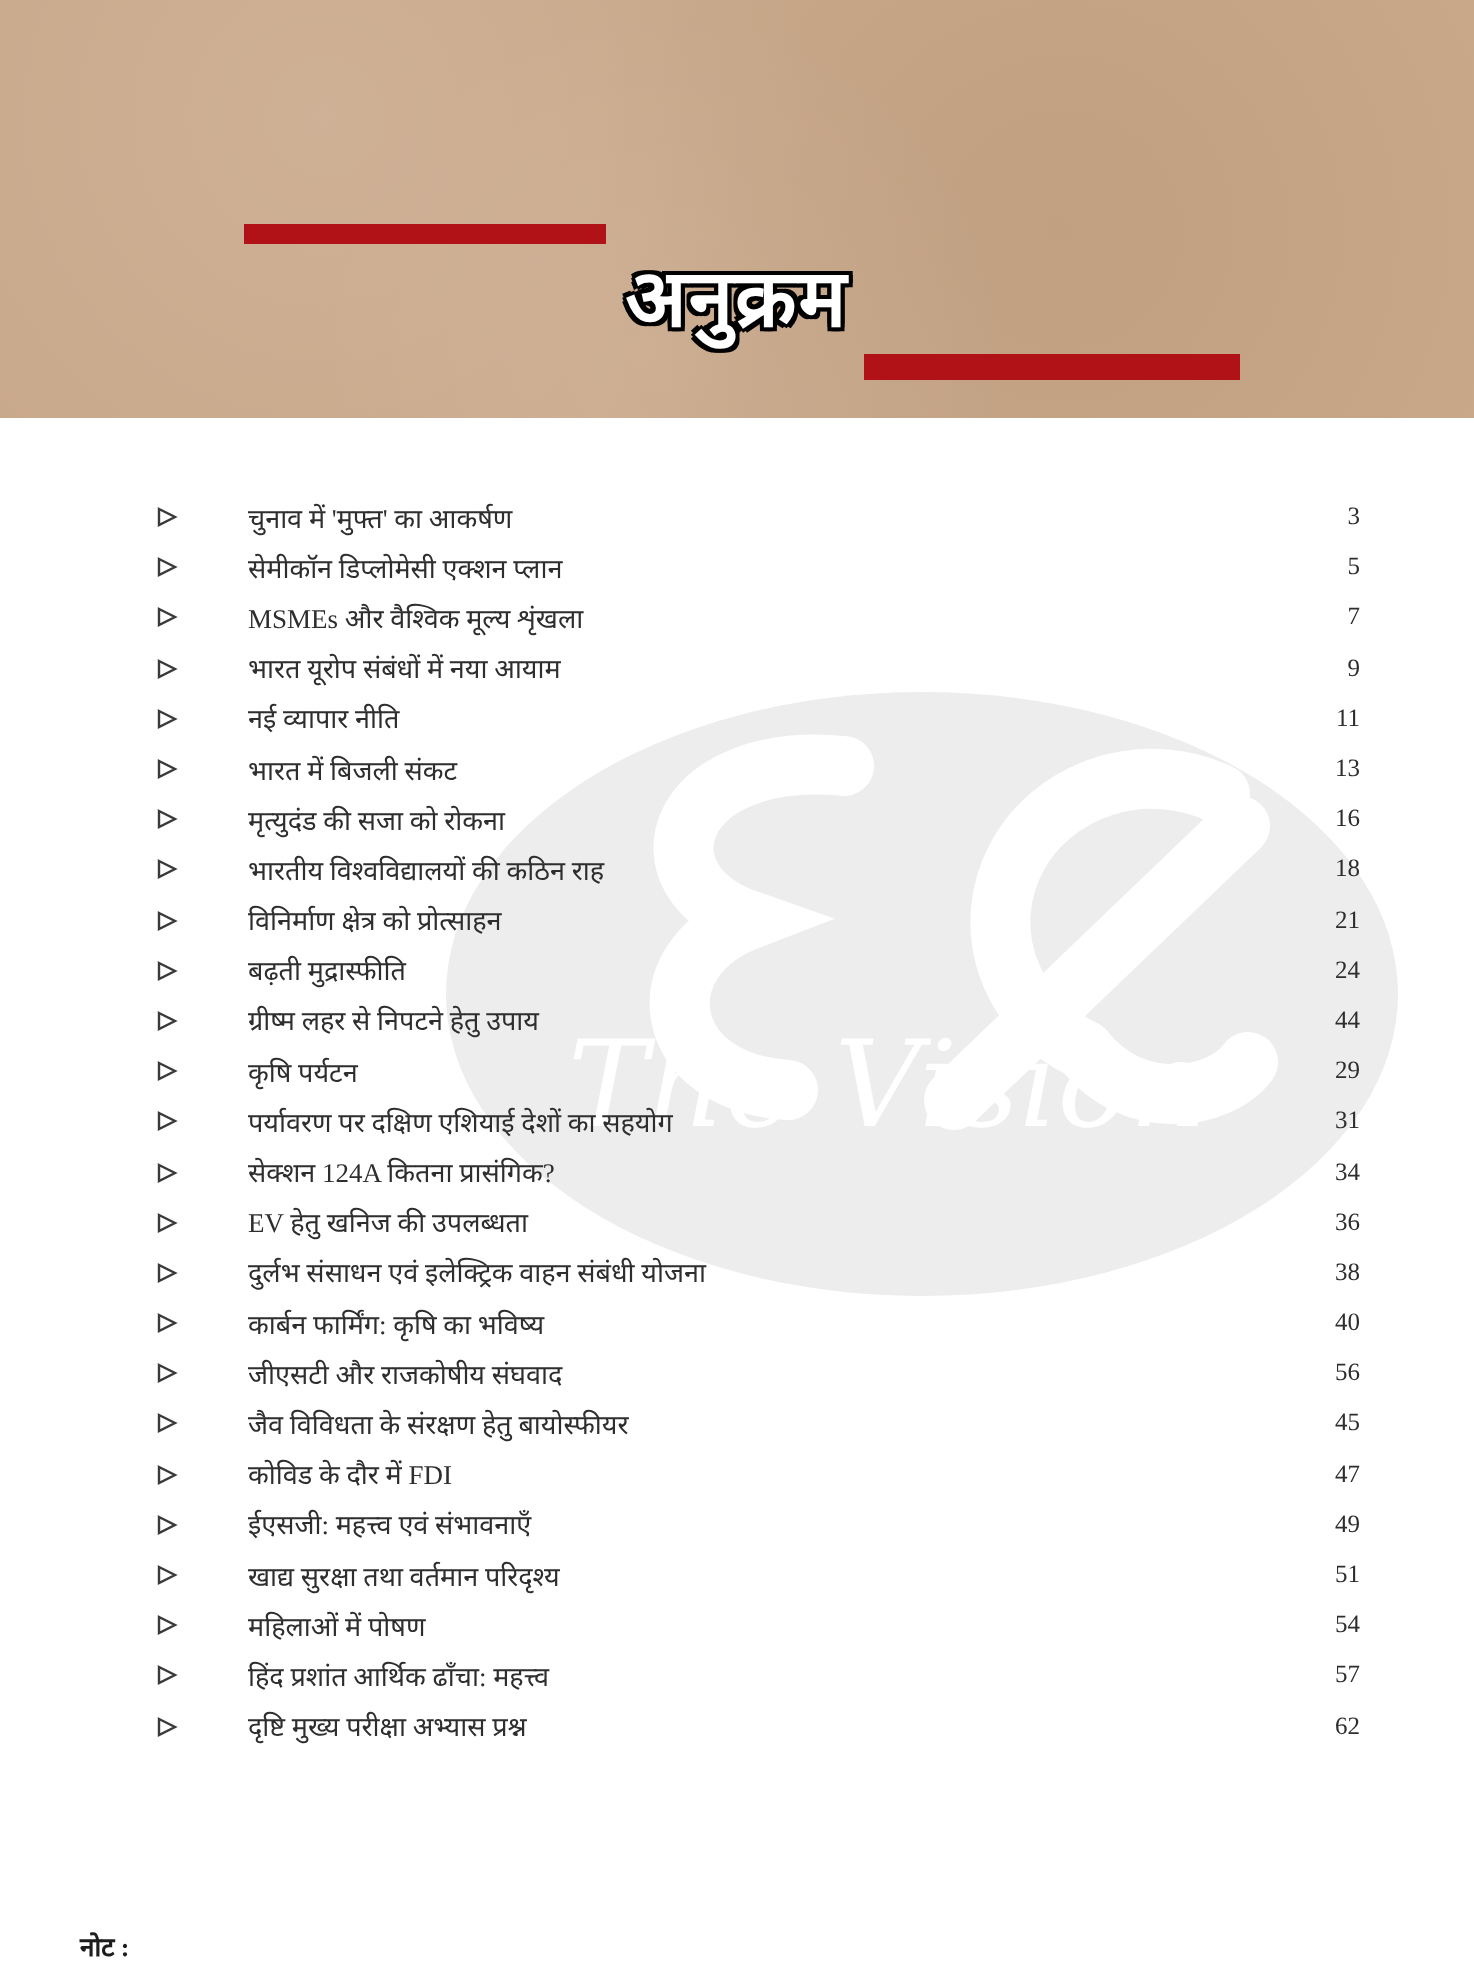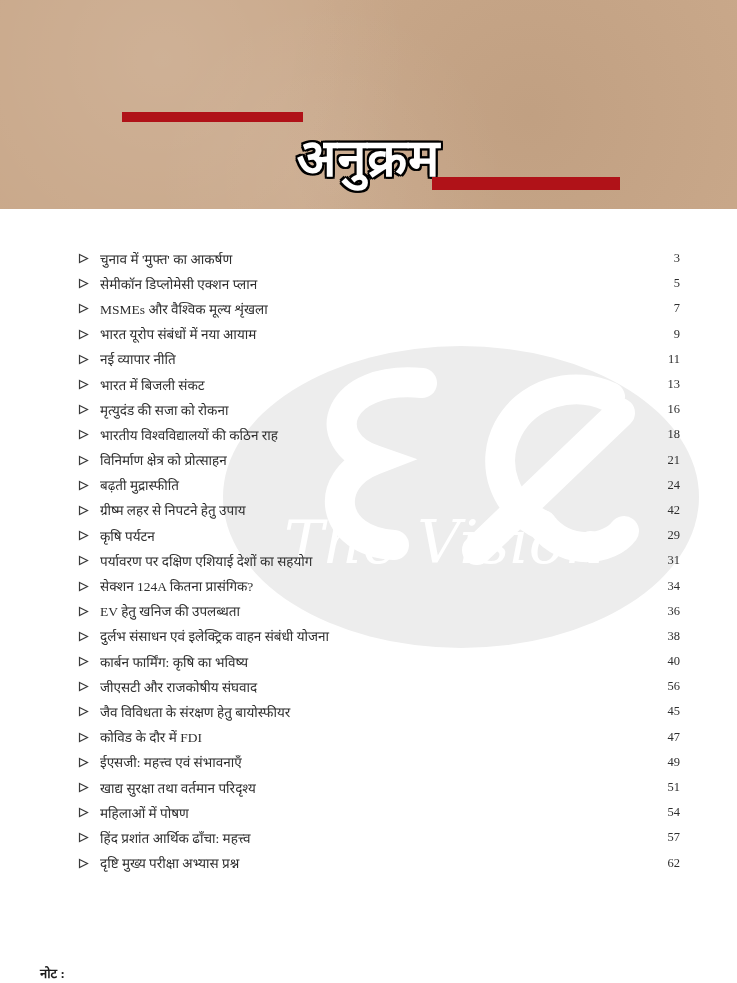--- a/index.html
+++ b/index.html
@@ -15,33 +15,34 @@
       radial-gradient(circle at 22% 28%, rgba(255,255,255,0.10), transparent 42%),
       radial-gradient(circle at 72% 55%, rgba(120,88,58,0.10), transparent 46%),
       radial-gradient(circle at 45% 85%, rgba(255,255,255,0.07), transparent 40%);
   }
   .bar{position:absolute;background:#b01218;}
   .bar-left{top:112px;left:122px;width:181px;height:10px;}
   .bar-right{top:177px;left:432px;width:188px;height:13px;}
   .title{
     position:absolute;top:120px;left:0;width:737px;margin:0;
     text-align:center;font-family:"DejaVu Sans", sans-serif;
-    font-size:52px;font-weight:bold;color:#ffffff;letter-spacing:1px;
+    font-size:40px;font-weight:bold;color:#ffffff;letter-spacing:1px;
     text-shadow:-2px -2px 0 #000, 2px -2px 0 #000, -2px 2px 0 #000, 2px 2px 0 #000,
                 -2px 0 0 #000, 2px 0 0 #000, 0 -2px 0 #000, 0 2px 0 #000;
   }
   
   .watermark{position:absolute;top:345px;left:222px;}
   
   .toc{position:absolute;top:246px;left:78px;width:602px;}
   .row{display:flex;align-items:center;height:25.2px;}
   .bullet{flex:none;width:13px;margin-right:9px;display:flex;align-items:center;}
   .label{
     flex:1;font-size:13.5px;color:#2e2e2e;white-space:nowrap;overflow:hidden;
     font-family:"Liberation Serif", serif;
+    margin-left:24px;
   }
   .pagenum{
     flex:none;min-width:30px;text-align:right;font-size:12.5px;color:#2e2e2e;
     font-family:"Liberation Serif", serif;
   }
   
   .note{
     position:absolute;top:964px;left:40px;font-size:13px;font-weight:bold;
     color:#1d1d1d;font-family:"Liberation Serif", serif;
   }
@@ -158,21 +159,21 @@
     <span class="label">बढ़ती मुद्रास्फीति</span>
     <span class="pagenum">24</span>
   </div>
   <div class="row">
     <span class="bullet">
         <svg width="11" height="11" viewBox="0 0 11 11">
           <path d="M1.5 1.5 L9.5 5.5 L1.5 9.5 Z" fill="none" stroke="#3a3a3a" stroke-width="1.2"></path>
         </svg>
       </span>
     <span class="label">ग्रीष्म लहर से निपटने हेतु उपाय</span>
-    <span class="pagenum">42</span>
+    <span class="pagenum">44</span>
   </div>
   <div class="row">
     <span class="bullet">
         <svg width="11" height="11" viewBox="0 0 11 11">
           <path d="M1.5 1.5 L9.5 5.5 L1.5 9.5 Z" fill="none" stroke="#3a3a3a" stroke-width="1.2"></path>
         </svg>
       </span>
     <span class="label">कृषि पर्यटन</span>
     <span class="pagenum">29</span>
   </div>

